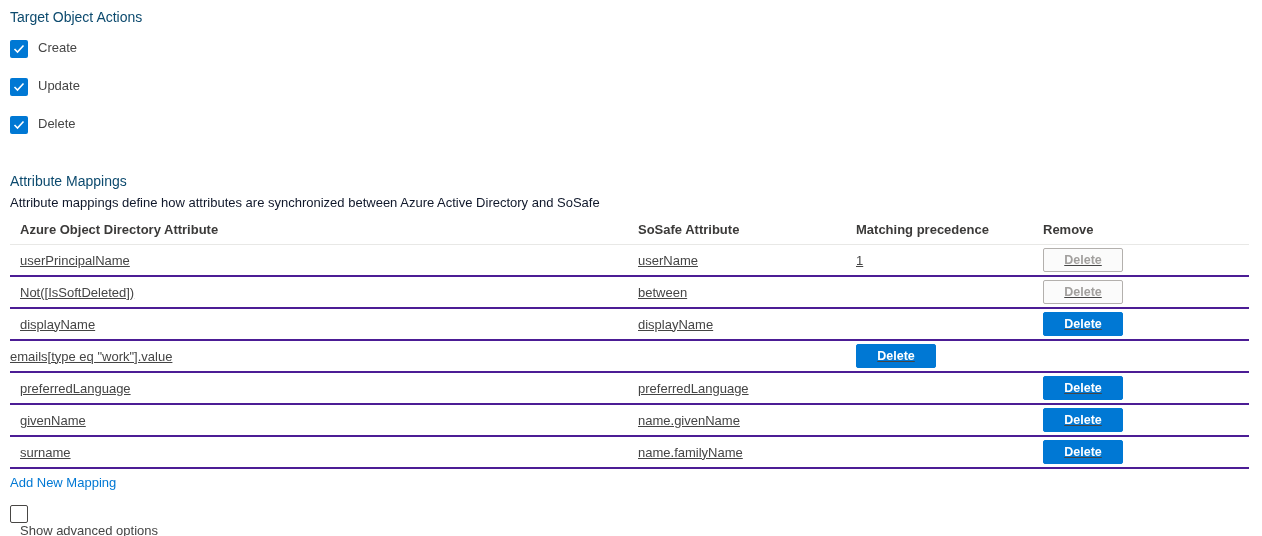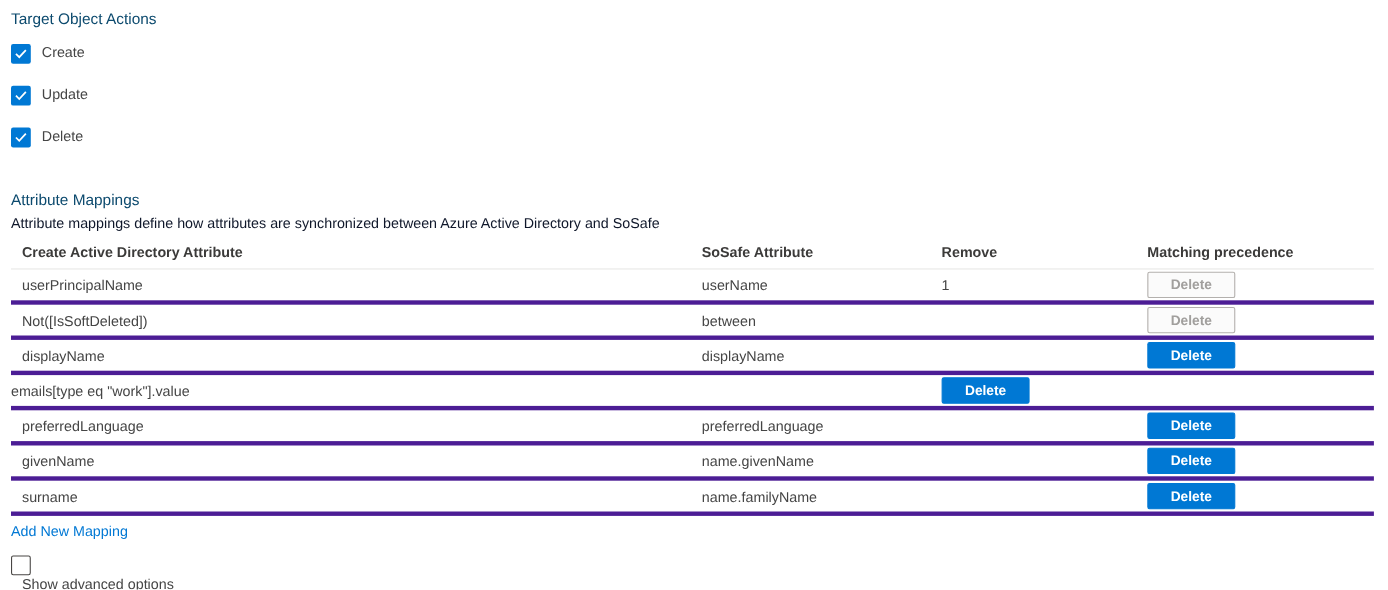--- a/index.html
+++ b/index.html
@@ -62,21 +62,22 @@
   }
   .th {
     display: flex;
     align-items: center;
     font-weight: 600;
     color: #3b3a39;
     white-space: nowrap;
   }
   .trow {
     height: 32px;
-    border-bottom: 4px solid #4c1d95;
+    border-bottom: 2px solid #4c1d95;
+    text-decoration: underline;
   }
   .td {
     display: flex;
     align-items: center;
     white-space: nowrap;
     color: #454545;
   }
   .col-first { padding-left: 10px; }
 
   .delete-btn {
@@ -154,24 +155,24 @@
       </div>
 
   </div>
 
   <div class="section-title mappings-title">Attribute Mappings</div>
 
   <div class="mappings-desc">Attribute mappings define how attributes are synchronized between Azure Active Directory and SoSafe</div>
 
   <div class="table">
     <div class="thead">
-      <div class="th col-first">Create Active Directory Attribute</div>
+      <div class="th col-first">Azure Object Directory Attribute</div>
       <div class="th">SoSafe Attribute</div>
+      <div class="th">Matching precedence</div>
       <div class="th">Remove</div>
-      <div class="th">Matching precedence</div>
     </div>
 
       <div class="trow">
         <div class="td col-first">userPrincipalName</div>
         <div class="td">userName</div>
         <div class="td">1</div>
         <div class="td">
           <button class="delete-btn disabled">Delete</button>
         </div>
       </div>

